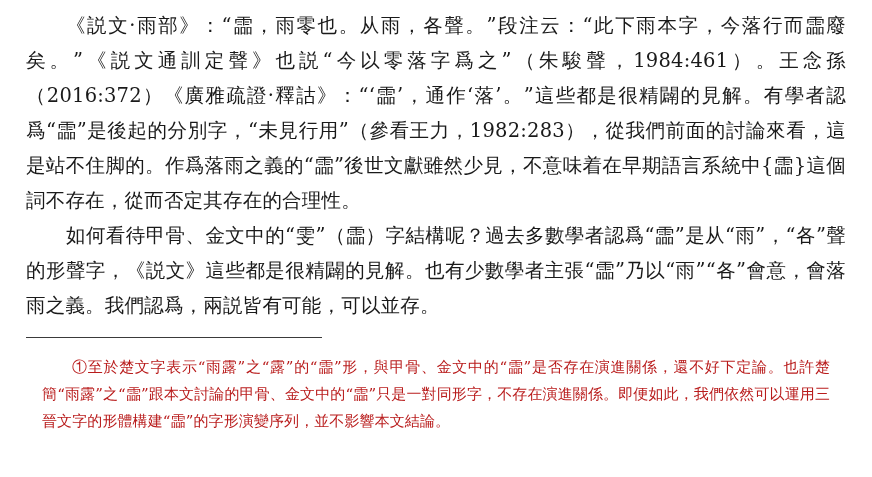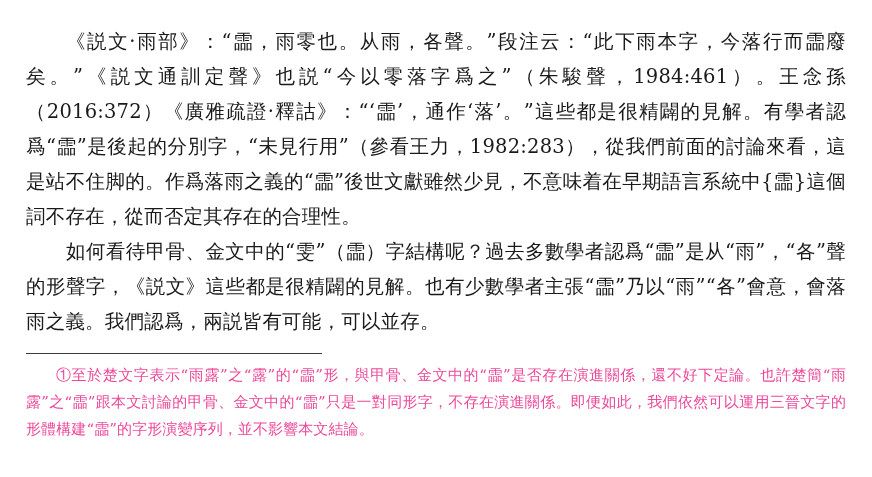--- a/index.html
+++ b/index.html
@@ -11,21 +11,21 @@
     width: 872px;
     height: 477px;
     overflow: hidden;
     font-family: "DejaVu Serif", "Liberation Serif", serif;
     color: #1a1a1a;
   }
   .page {
     box-sizing: border-box;
     width: 872px;
     height: 477px;
-    padding: 24px 26px 0 26px;
+    padding: 8px 26px 0 26px;
     position: relative;
   }
   .body-text p {
     margin: 0;
     font-size: 19.5px;
     line-height: 35px;
     text-align: justify;
     text-justify: inter-ideograph;
     letter-spacing: 0.2px;
     text-indent: 0;
@@ -33,28 +33,28 @@
   .body-text p.indent {
     text-indent: 40px;
   }
   .footnote-rule {
     width: 296px;
     height: 0;
     border-top: 1px solid #3a3a3a;
     margin: 14px 0 8px 0;
   }
   .footnote p {
-    margin: 0;
+    margin: 16px;
     font-size: 15px;
     line-height: 27px;
     text-align: justify;
     text-justify: inter-ideograph;
     letter-spacing: 0.1px;
     text-indent: 30px;
-    color: #ec4899;
+    color: #b91c1c;
   }
 </style>
 </head>
 <body>
 
 <div class="page">
 
   <div class="body-text">
     <p class="indent">《説文·雨部》：“霝，雨零也。从雨，各聲。”段注云：“此下雨本字，今落行而霝廢矣。”《説文通訓定聲》也説“今以零落字爲之”（朱駿聲，1984:461）。王念孫（2016:372）《廣雅疏證·釋詁》：“‘霝’，通作‘落’。”這些都是很精闢的見解。有學者認爲“霝”是後起的分別字，“未見行用”（參看王力，1982:283），從我們前面的討論來看，這是站不住脚的。作爲落雨之義的“霝”後世文獻雖然少見，不意味着在早期語言系統中{霝}這個詞不存在，從而否定其存在的合理性。</p>
     <p class="indent">如何看待甲骨、金文中的“雯”（霝）字結構呢？過去多數學者認爲“霝”是从“雨”，“各”聲的形聲字，《説文》這些都是很精闢的見解。也有少數學者主張“霝”乃以“雨”“各”會意，會落雨之義。我們認爲，兩説皆有可能，可以並存。</p>

